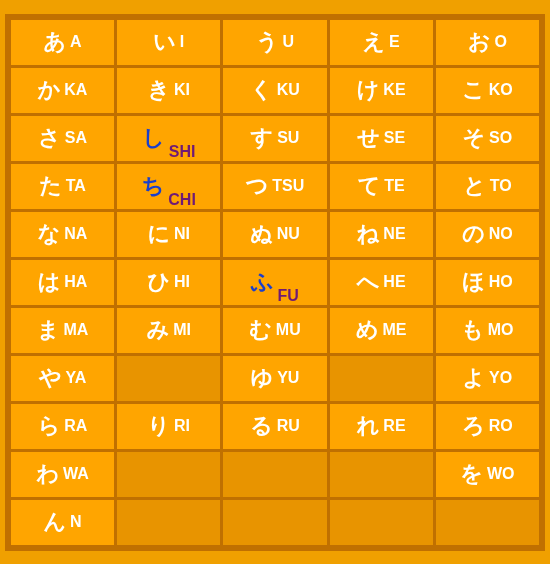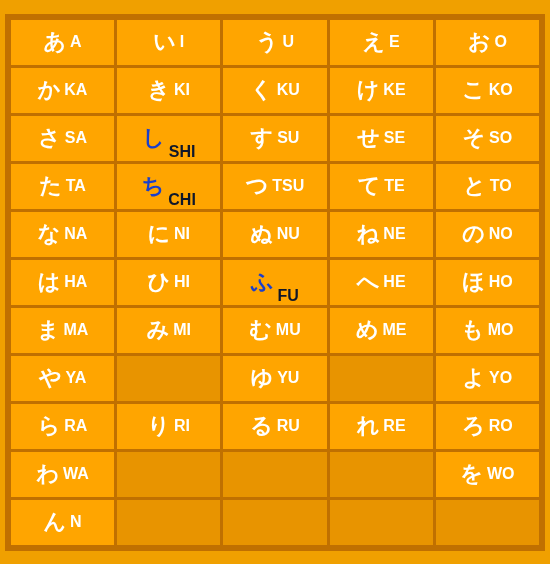--- a/index.html
+++ b/index.html
@@ -42,21 +42,21 @@
     }
     .romaji {
       color: white;
       font-size: 16px;
       font-weight: bold;
     }
     .kana.special {
       color: #1a3fcc;
     }
     .romaji.special {
-      color: #0f172a;
+      color: #701a75;
       margin-top: 28px;
     }
   </style>
 </head>
 <body>
 
 <div class="table-container">
   <div class="grid" id="hiragana-grid">
       <div class="cell">
         <span class="kana">あ</span>

